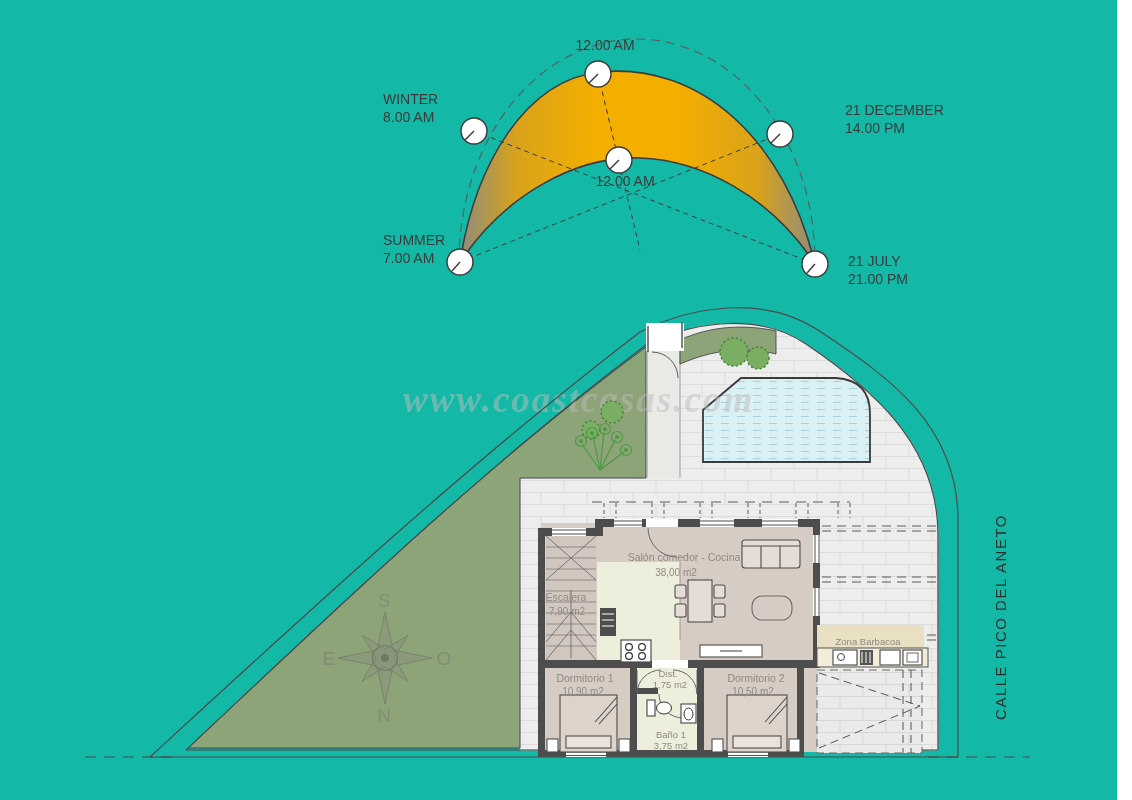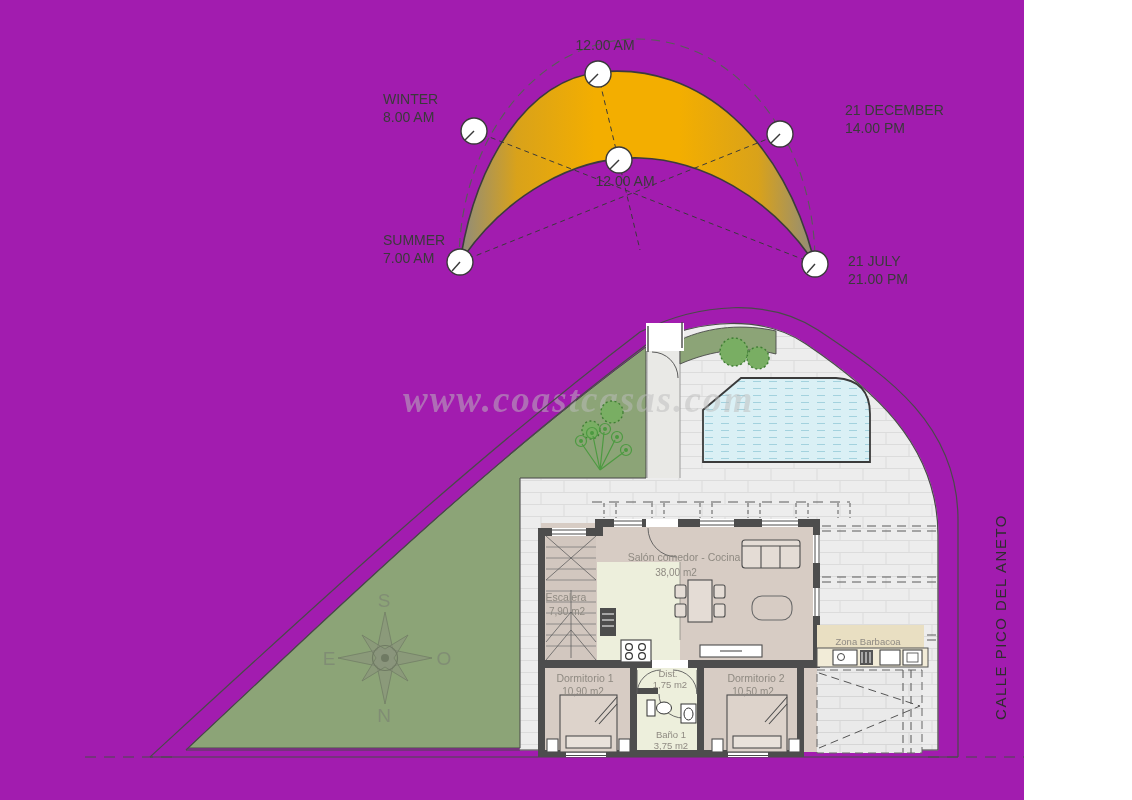--- a/index.html
+++ b/index.html
@@ -1,16 +1,16 @@
 <!DOCTYPE html>
 <html><head>
 <meta charset="utf-8">
 <style>
   html,body{margin:0;padding:0;background:#fff;}
-  .canvas{position:relative;width:1024px;height:800px;background:#a21caf;overflow:hidden;
+  .canvas{position:relative;width:1117px;height:800px;background:#14b8a6;overflow:hidden;
           font-family:"Liberation Sans",sans-serif;}
   svg{position:absolute;left:0;top:0;}
   text{font-family:"Liberation Sans",sans-serif;}
   .sun-label{font-size:14px;fill:#3a3a3a;}
   .room-name{font-size:10.5px;fill:#8f8a82;}
   .room-area{font-size:10px;fill:#8f8a82;}
   .small-room{font-size:9.5px;fill:#8f8a82;}
   .compass-letter{font-size:19px;fill:#7f8a74;opacity:.85;}
   .street-label{font-size:15px;fill:#2e2e2e;letter-spacing:1.5px;}
   .watermark{font-family:"Liberation Serif",serif;font-style:italic;font-weight:bold;

